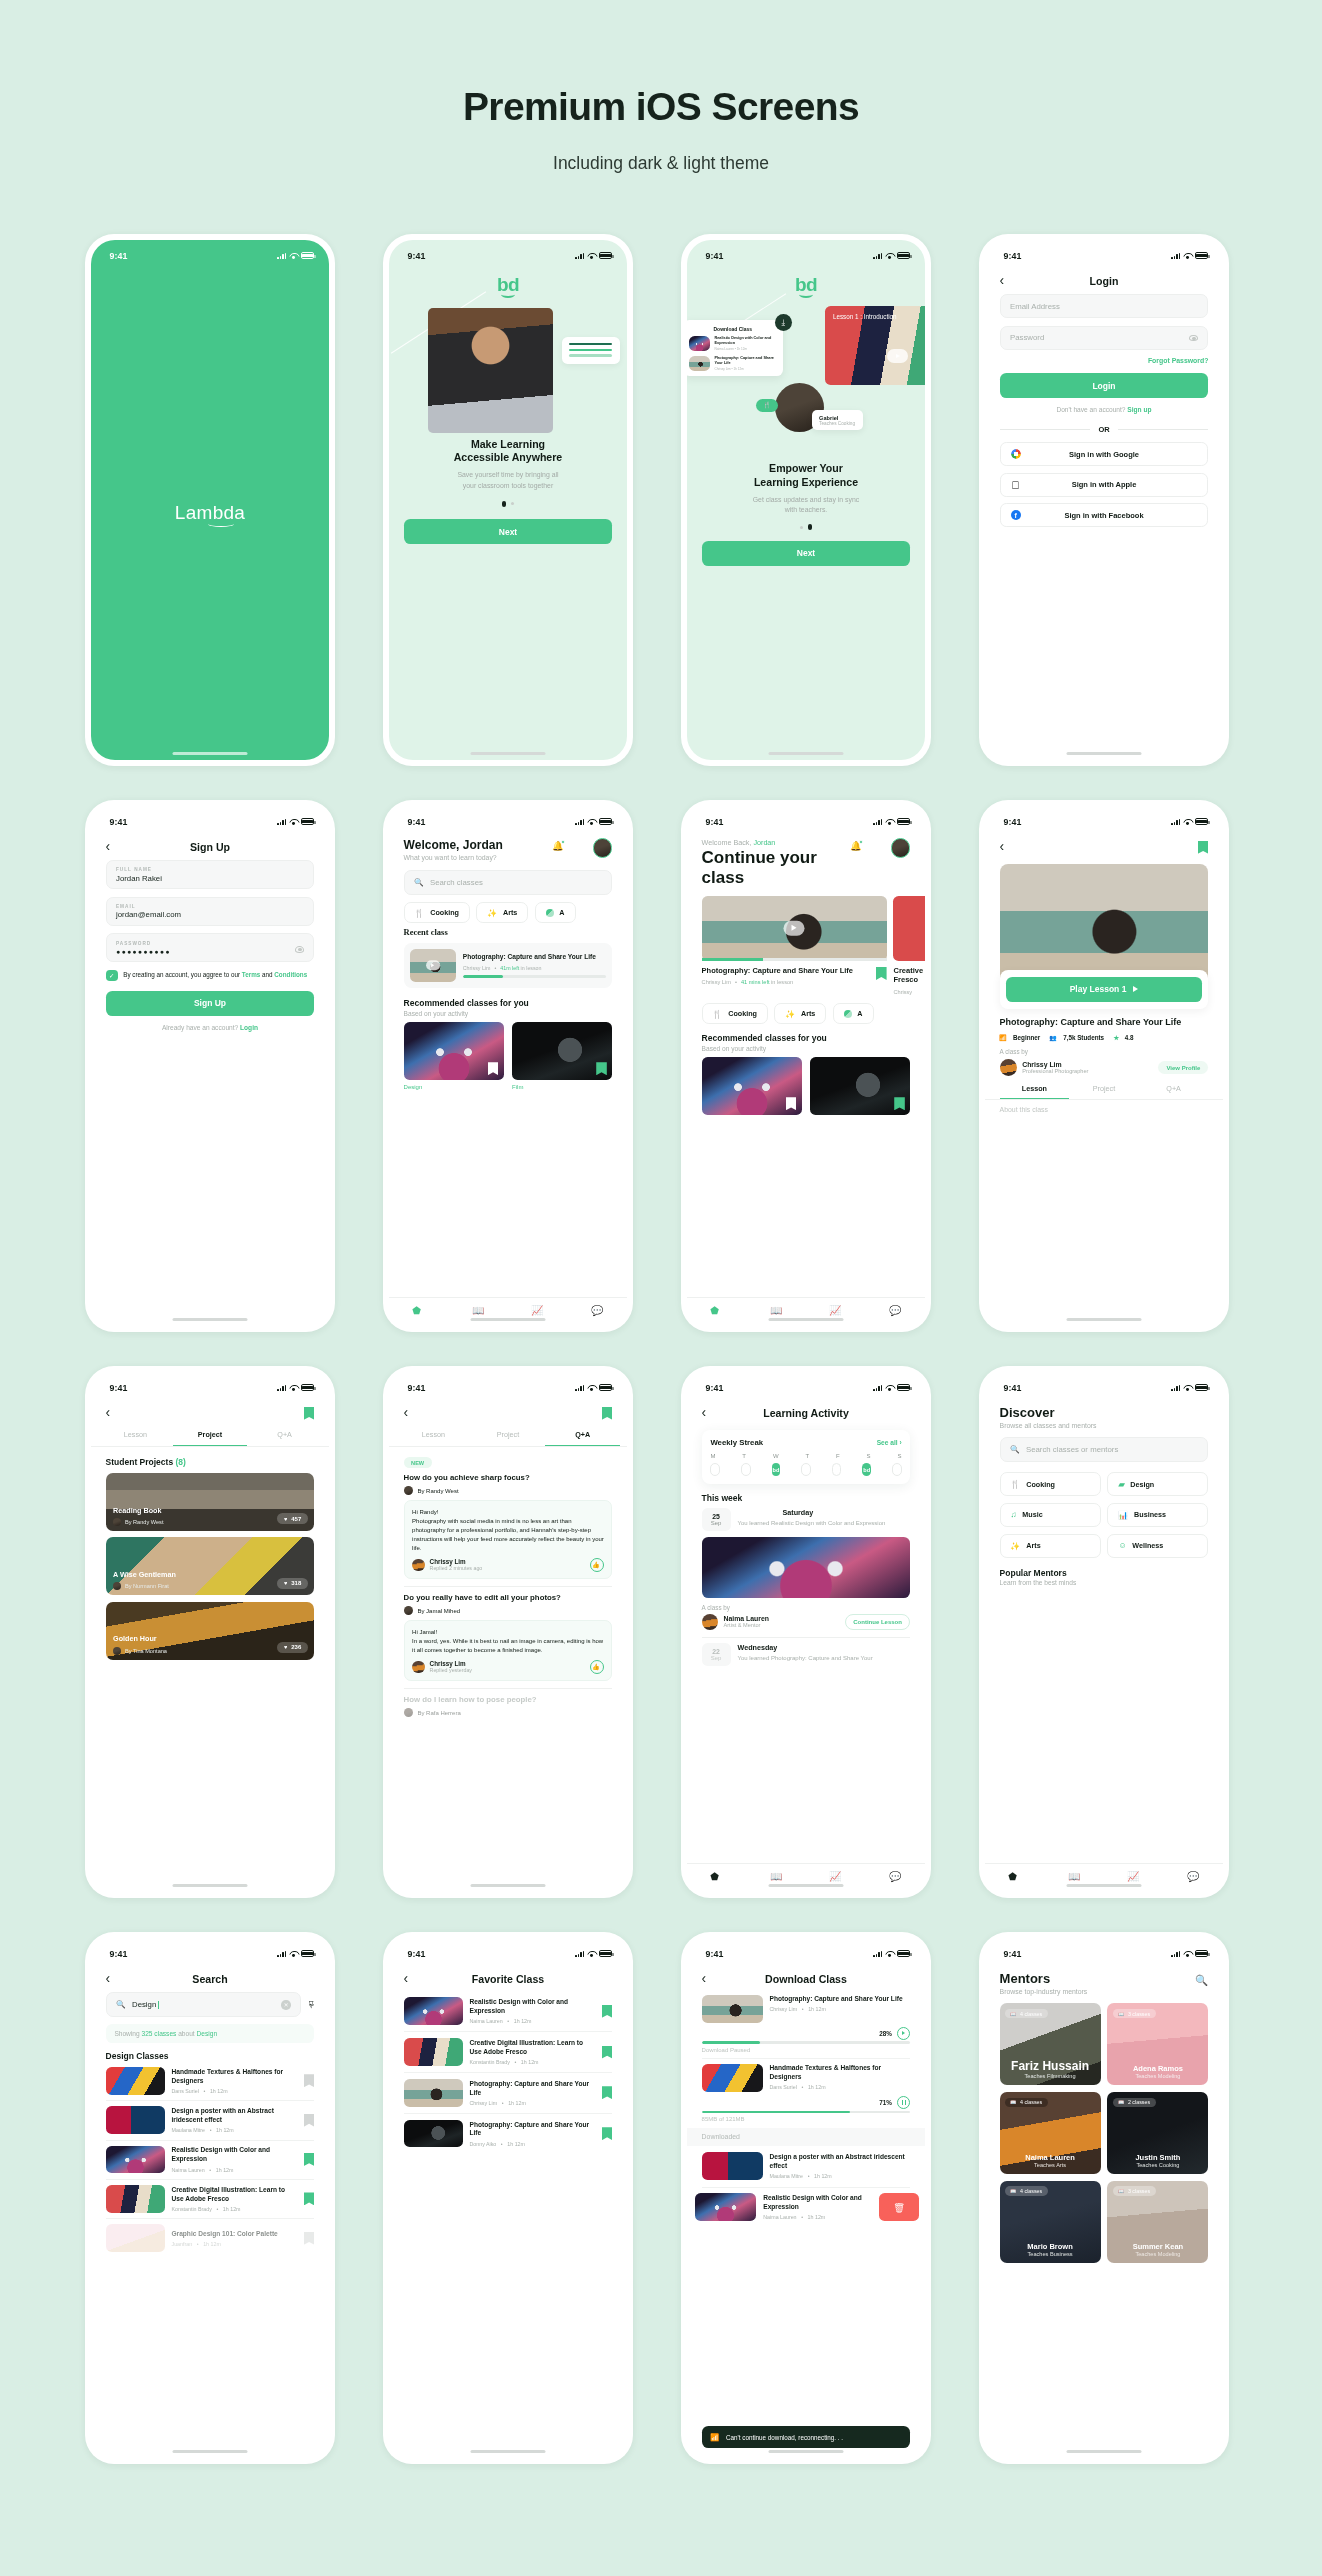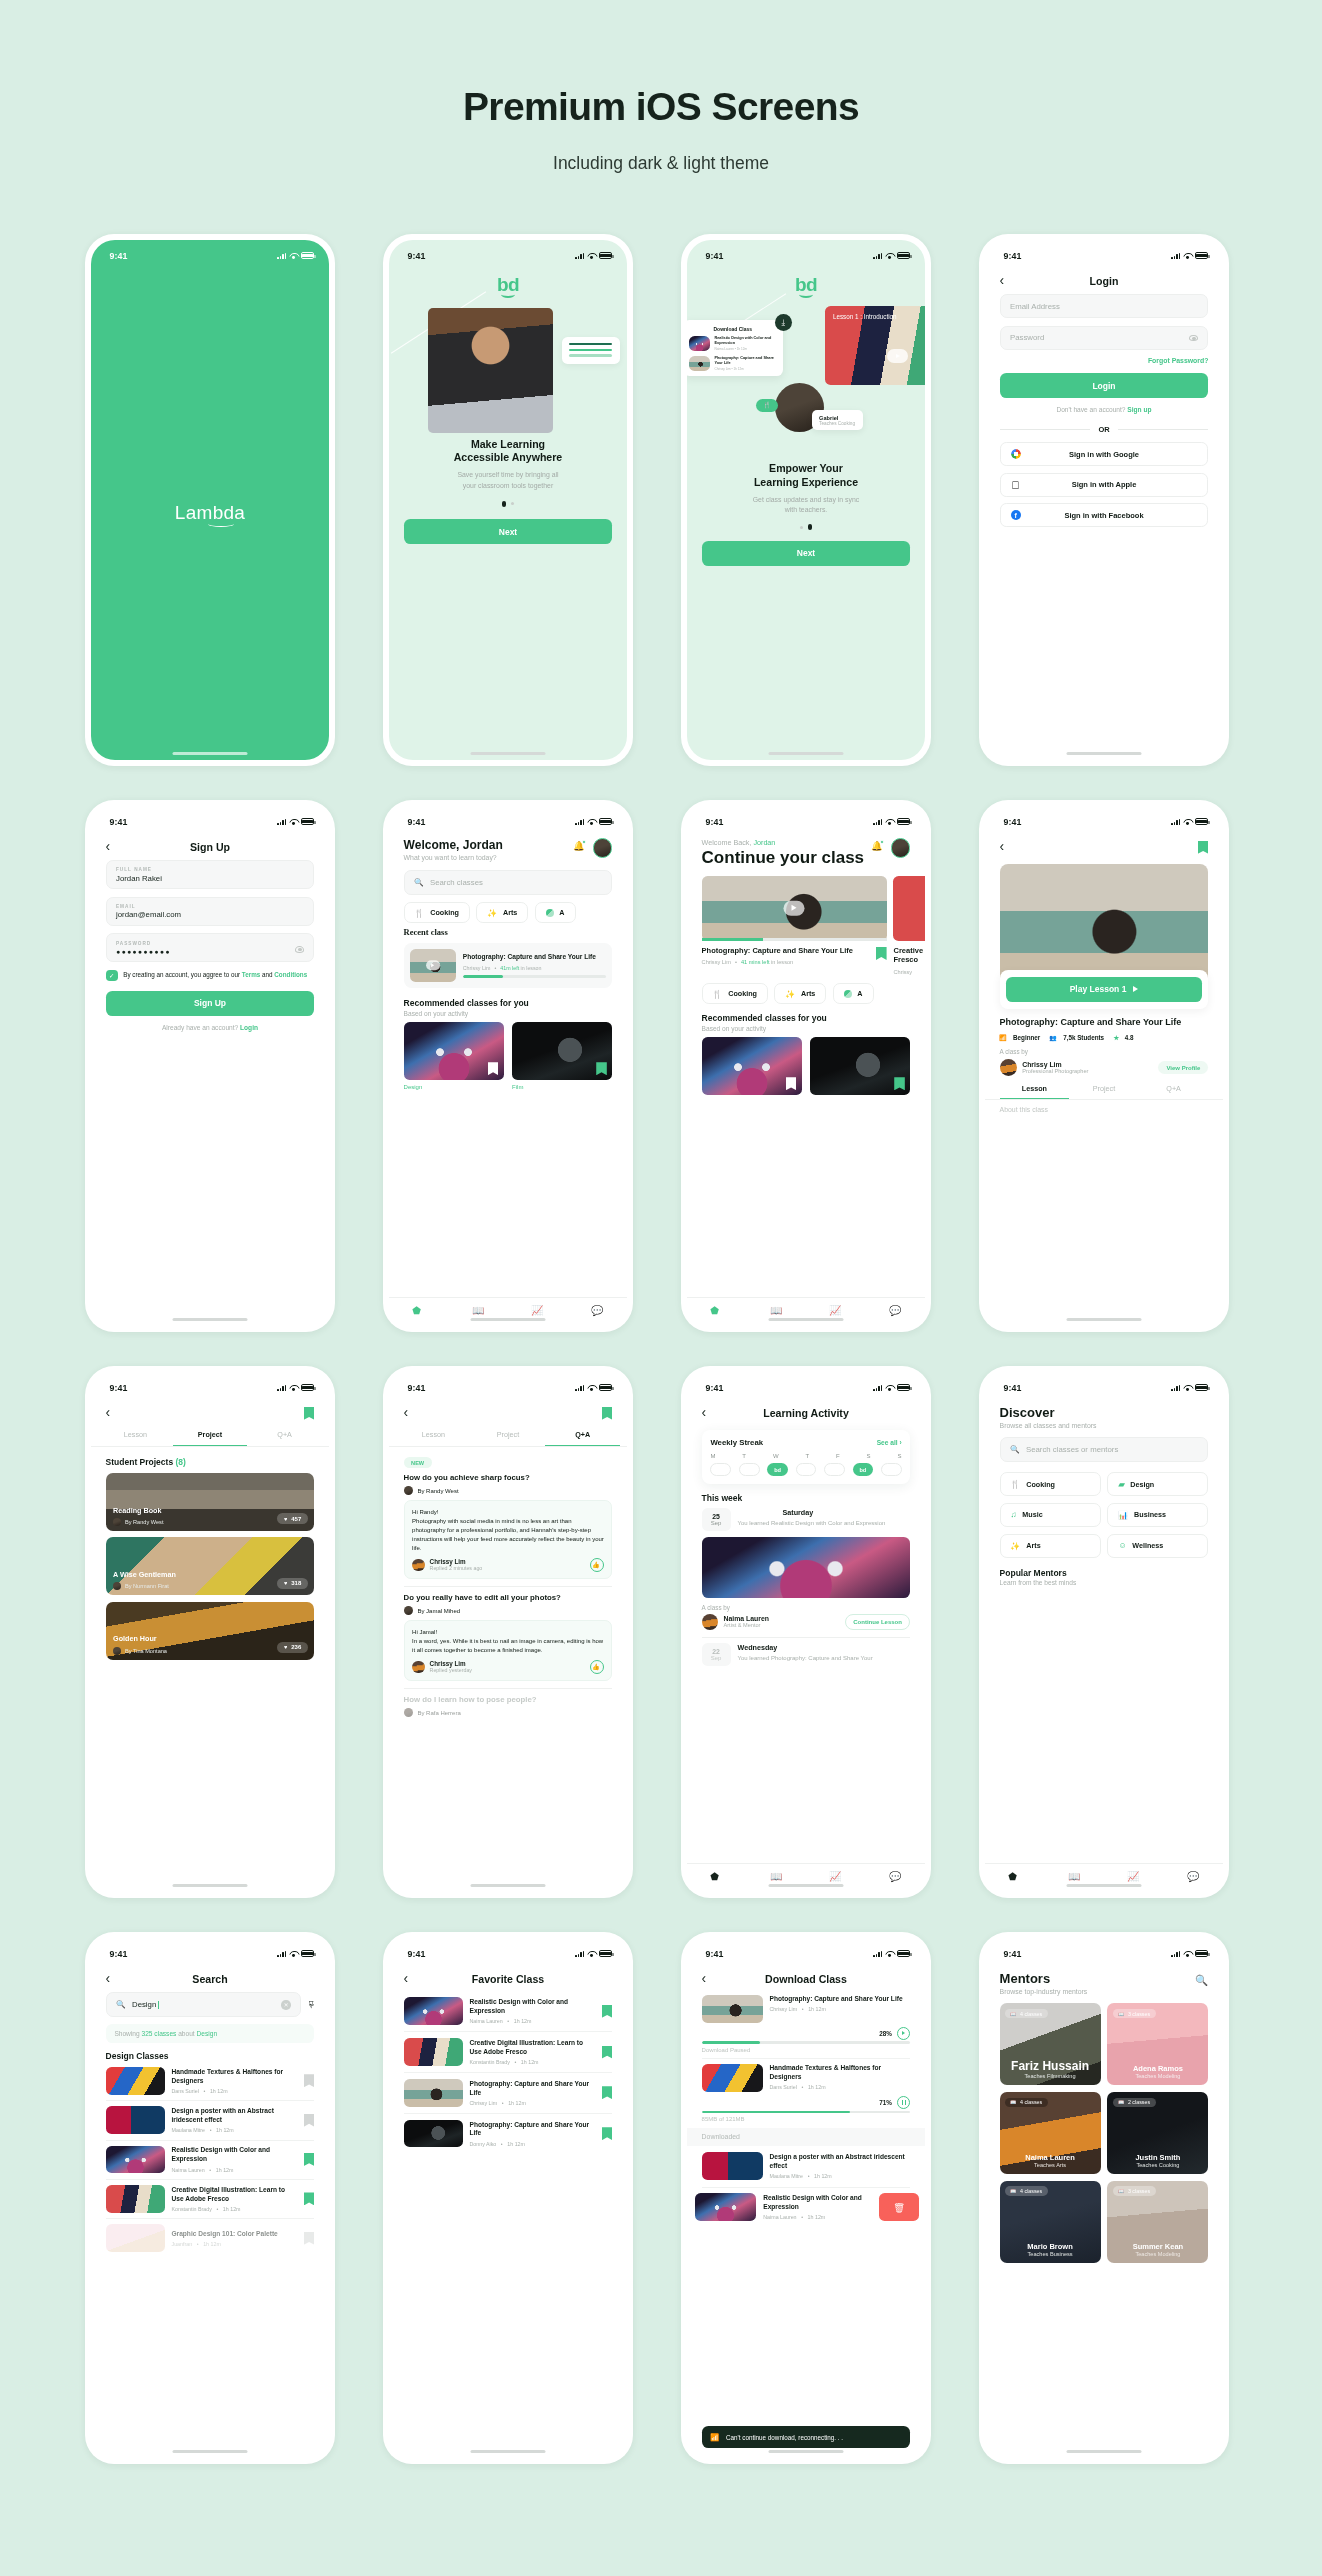--- a/index.html
+++ b/index.html
@@ -130,21 +130,21 @@
     display:flex; align-items:center; gap:5.6px; padding: 0 10px;
     font-size: 7.2px; font-weight: 700; background:#fff;
   }
   .chip .gi { color:#45c68a; font-size: 8.1px; display:flex; }
 
   .sec-title { font-size: 8.5px; font-weight:700; padding: 0 15px; }
   .sec-sub { font-size: 6.6px; color:#a9b0ac; padding: 1.3px 15px 0; }
 
   
   .thumb { border-radius: 5.6px; background-size: cover; background-position: center; flex:0 0 auto; }
-  .row { display:flex; gap:0; align-items:center; }
+  .row { display:flex; gap:21px; align-items:center; }
 
   
   .img-photog { background:
       radial-gradient(circle at 55% 55%, #2a2420 0 16%, transparent 17%),
       linear-gradient(#cfc9bd 0 38%, #76a398 38% 72%, #c9bda8 72% 100%); }
   .img-face   { background:
       radial-gradient(circle at 36% 52%,#e8e9ef 0 5%,transparent 6%),
       radial-gradient(circle at 64% 52%,#e8e9ef 0 5%,transparent 6%),
       radial-gradient(circle at 50% 80%,#b13a78 0 22%,transparent 23%),
       linear-gradient(150deg,#1d1732 0 20%,#3d6fae 40%,#c95a84 62%,#2b1b3c 100%); }

